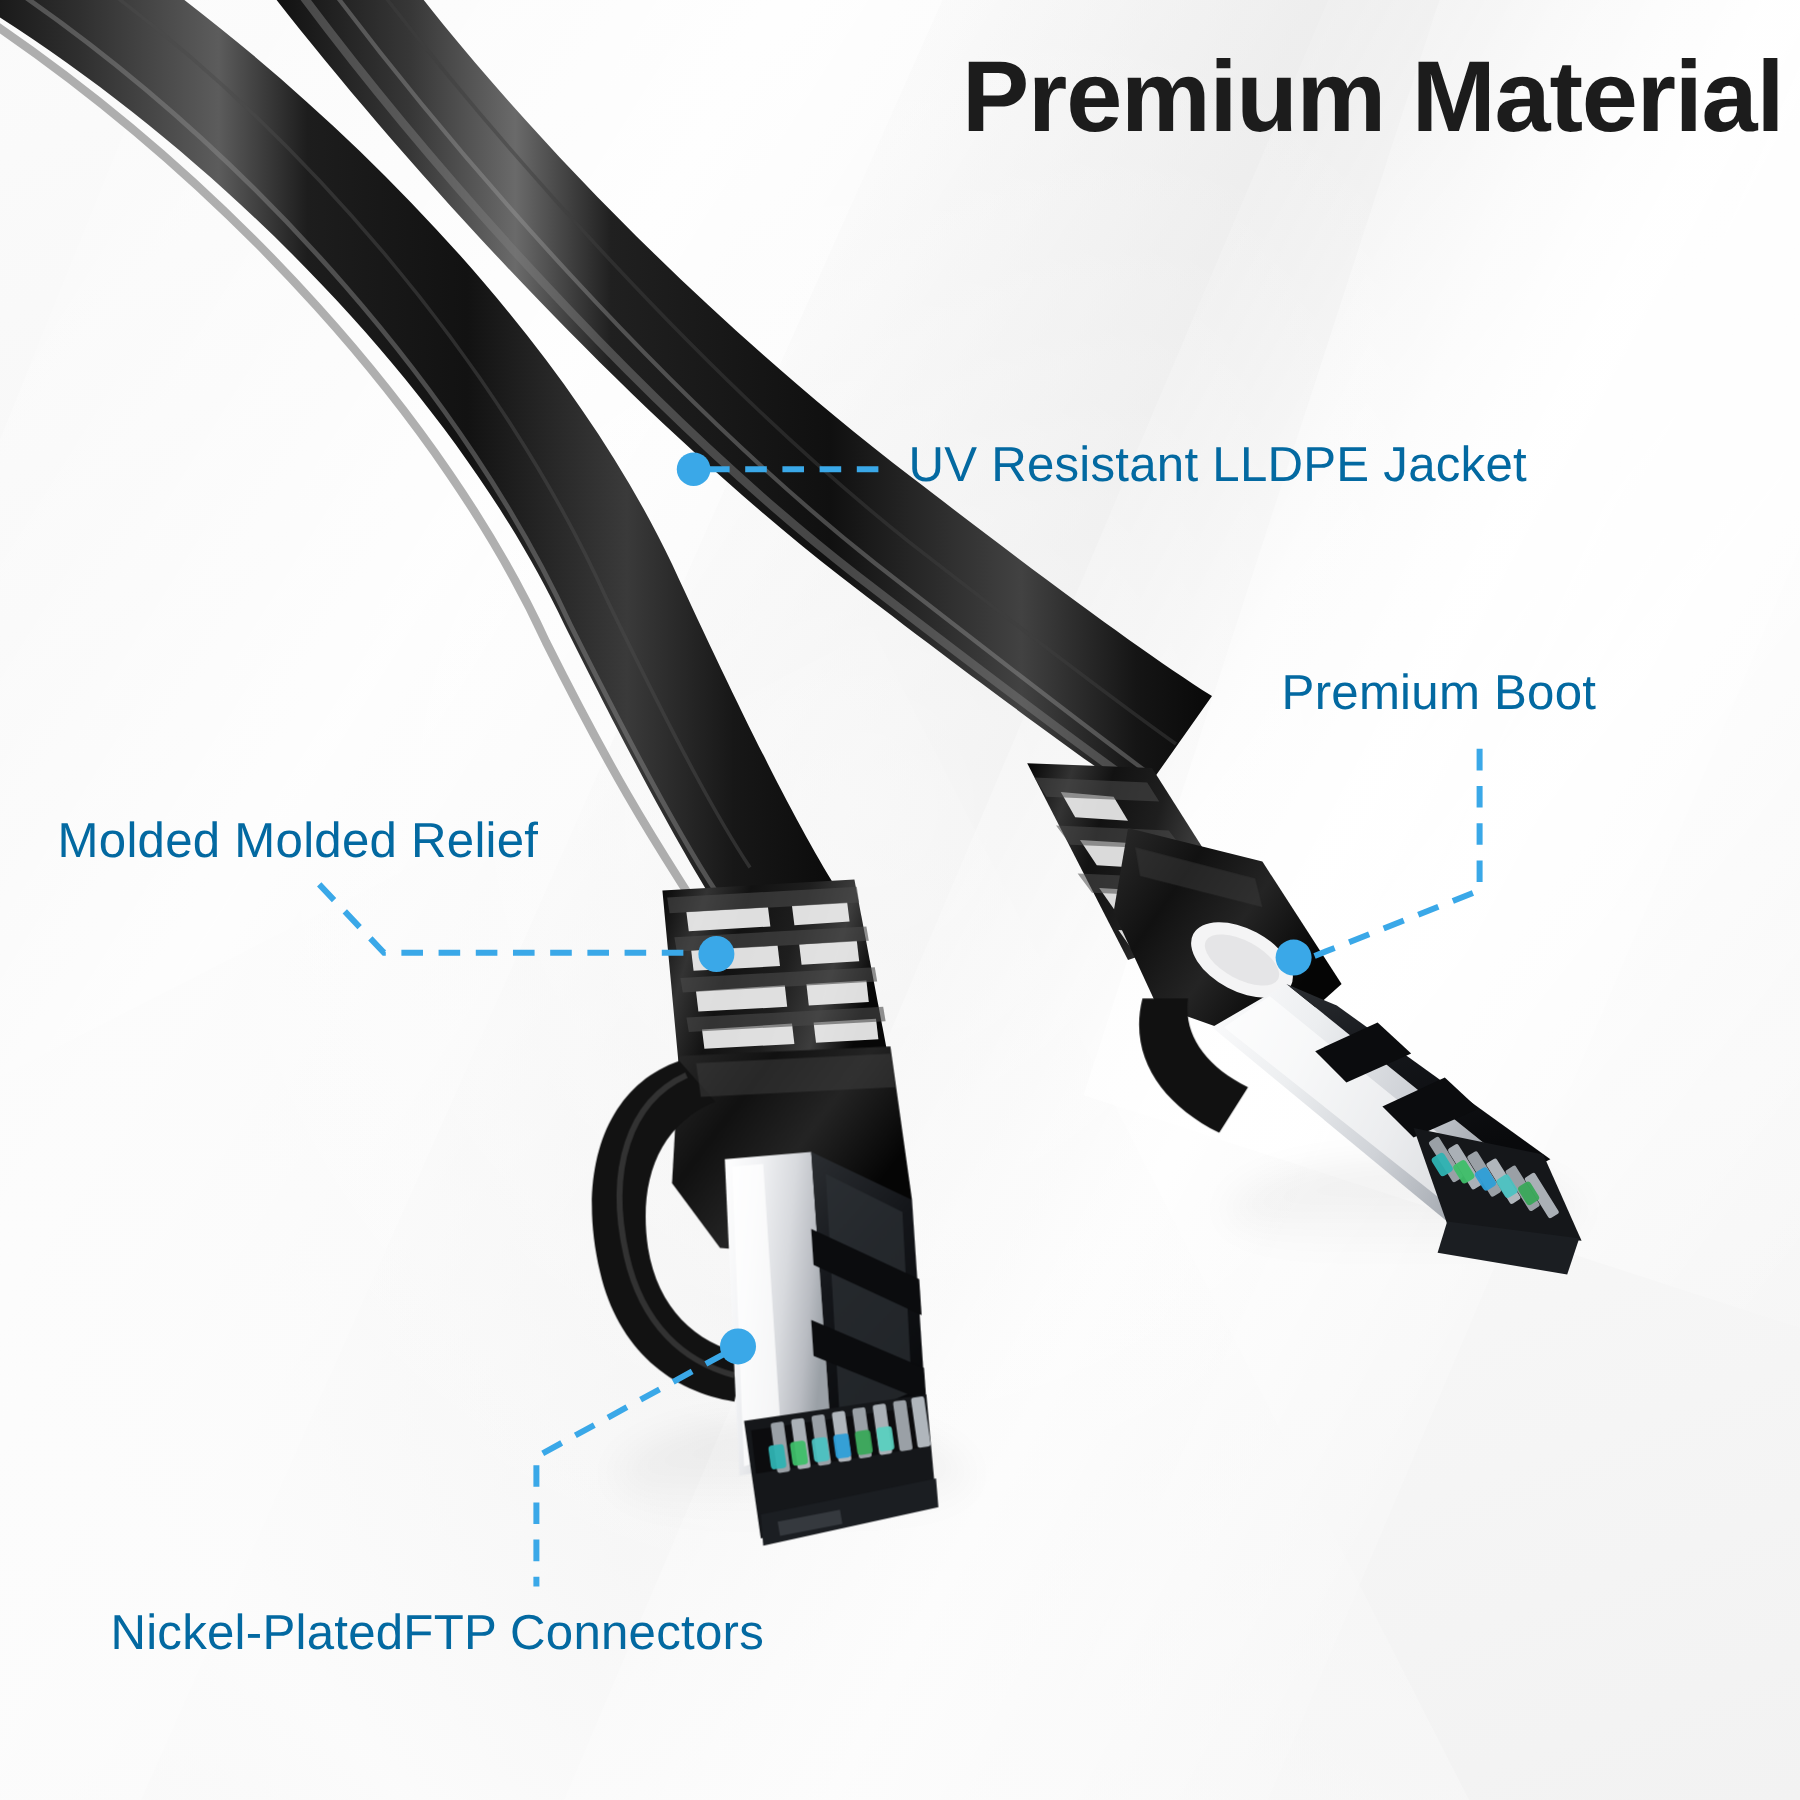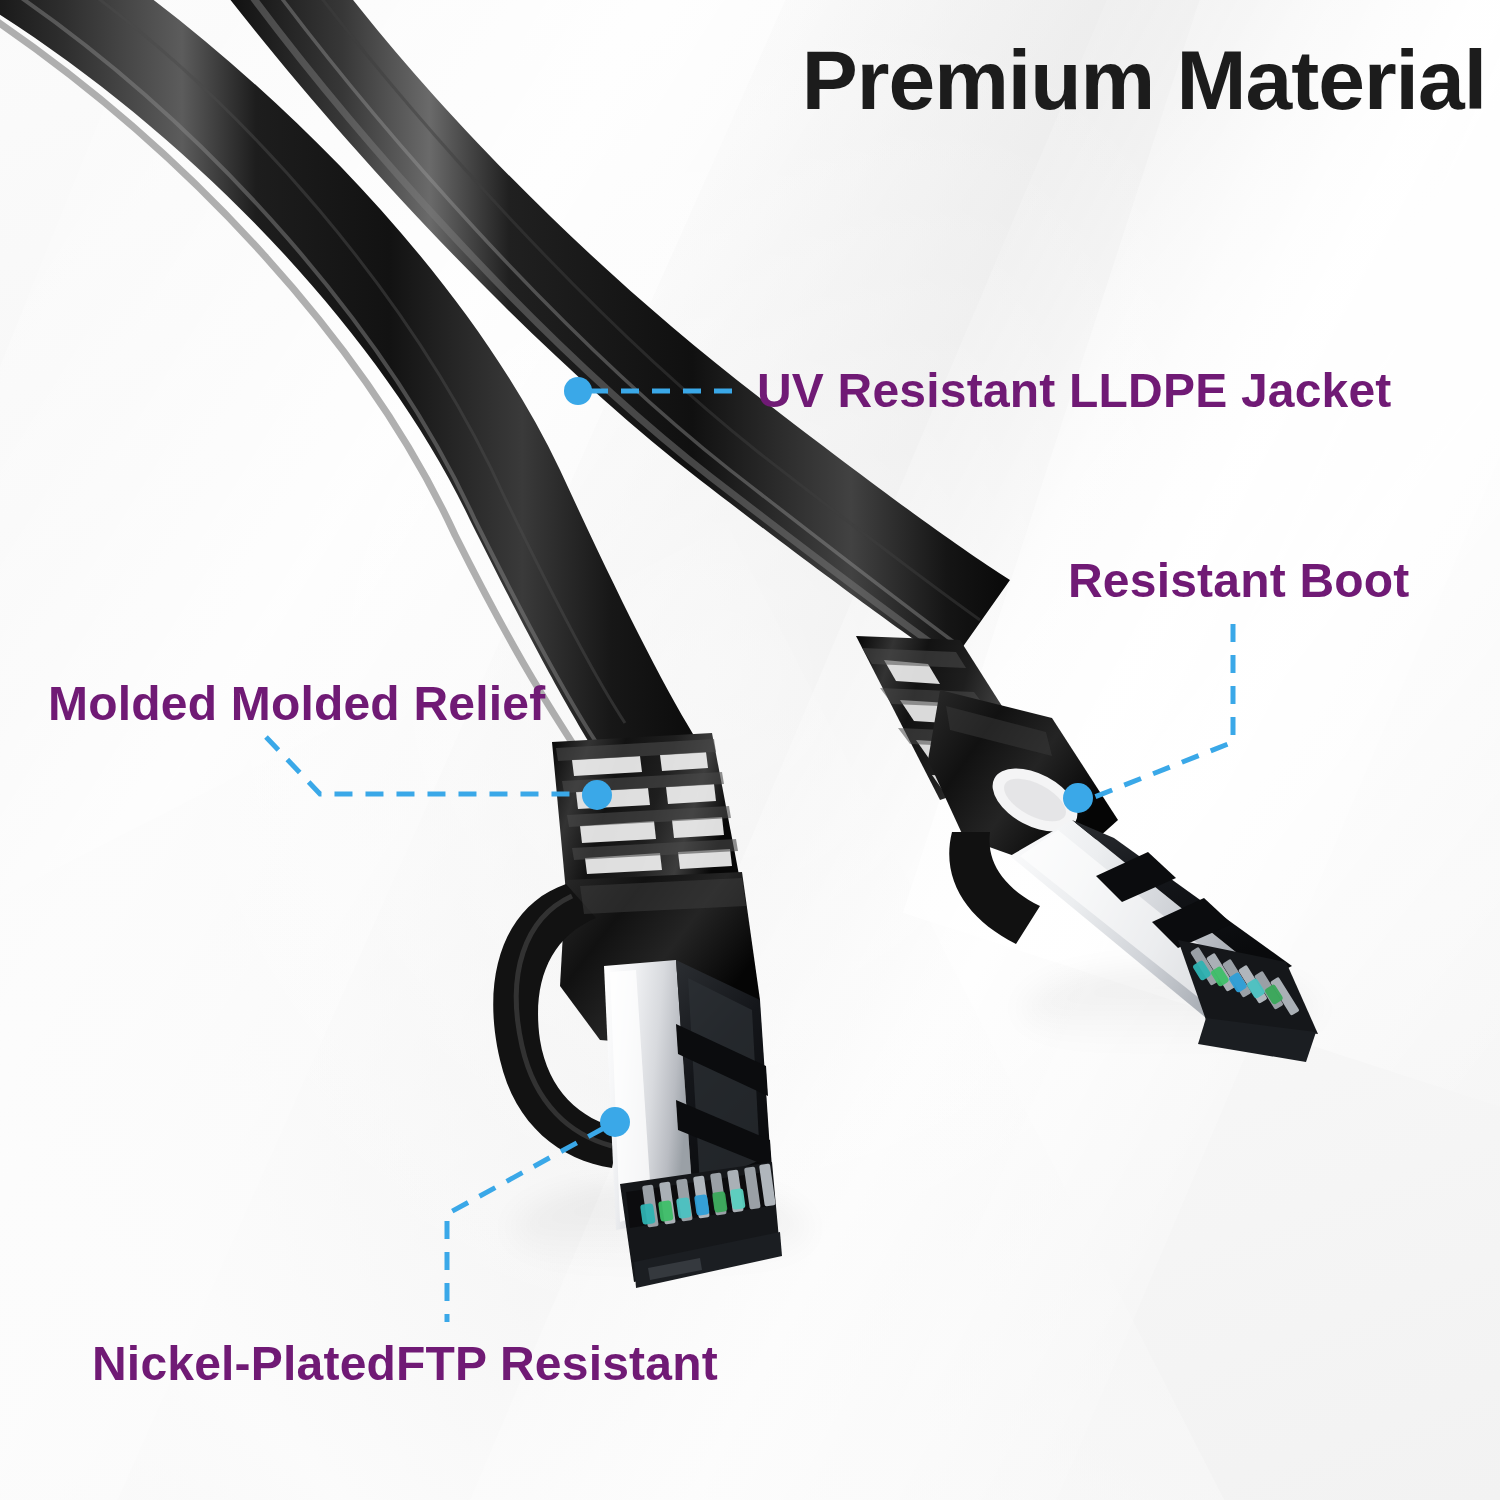--- a/index.html
+++ b/index.html
@@ -89,23 +89,23 @@
     font-weight: 700;
     letter-spacing: -1px;
     color: #1c1c1c;
     white-space: nowrap;
     line-height: 1;
   }
 
   
   .callout {
     position: absolute;
-    font-size: 48px;
-    font-weight: 700;
-    color: #701a75;
+    font-size: 41px;
+    font-weight: 400;
+    color: #0369a1;
     white-space: nowrap;
     line-height: 1;
     letter-spacing: 0.2px;
   }
   .callout-uv      { left: 757px; top: 367px; }
   .callout-snag    { left: 1068px; top: 557px; }
   .callout-molded  { left: 48px;  top: 680px; }
   .callout-nickel  { left: 92px;  top: 1340px; }
 </style>
 </head>
@@ -390,19 +390,19 @@
       <circle cx="1078" cy="798" r="15" fill="#3aa8e8"></circle>
       <circle cx="597" cy="795" r="15" fill="#3aa8e8"></circle>
       <circle cx="615" cy="1122" r="15" fill="#3aa8e8"></circle>
     </g>
   </svg>
 
   <div class="title">Premium Material</div>
 
   <div class="callout callout-uv">UV Resistant LLDPE Jacket</div>
 
-  <div class="callout callout-snag">Resistant Boot</div>
+  <div class="callout callout-snag">Premium Boot</div>
 
   <div class="callout callout-molded">Molded Molded Relief</div>
 
-  <div class="callout callout-nickel">Nickel-PlatedFTP Resistant</div>
+  <div class="callout callout-nickel">Nickel-PlatedFTP Connectors</div>
 
 </div>
 
 </body></html>

